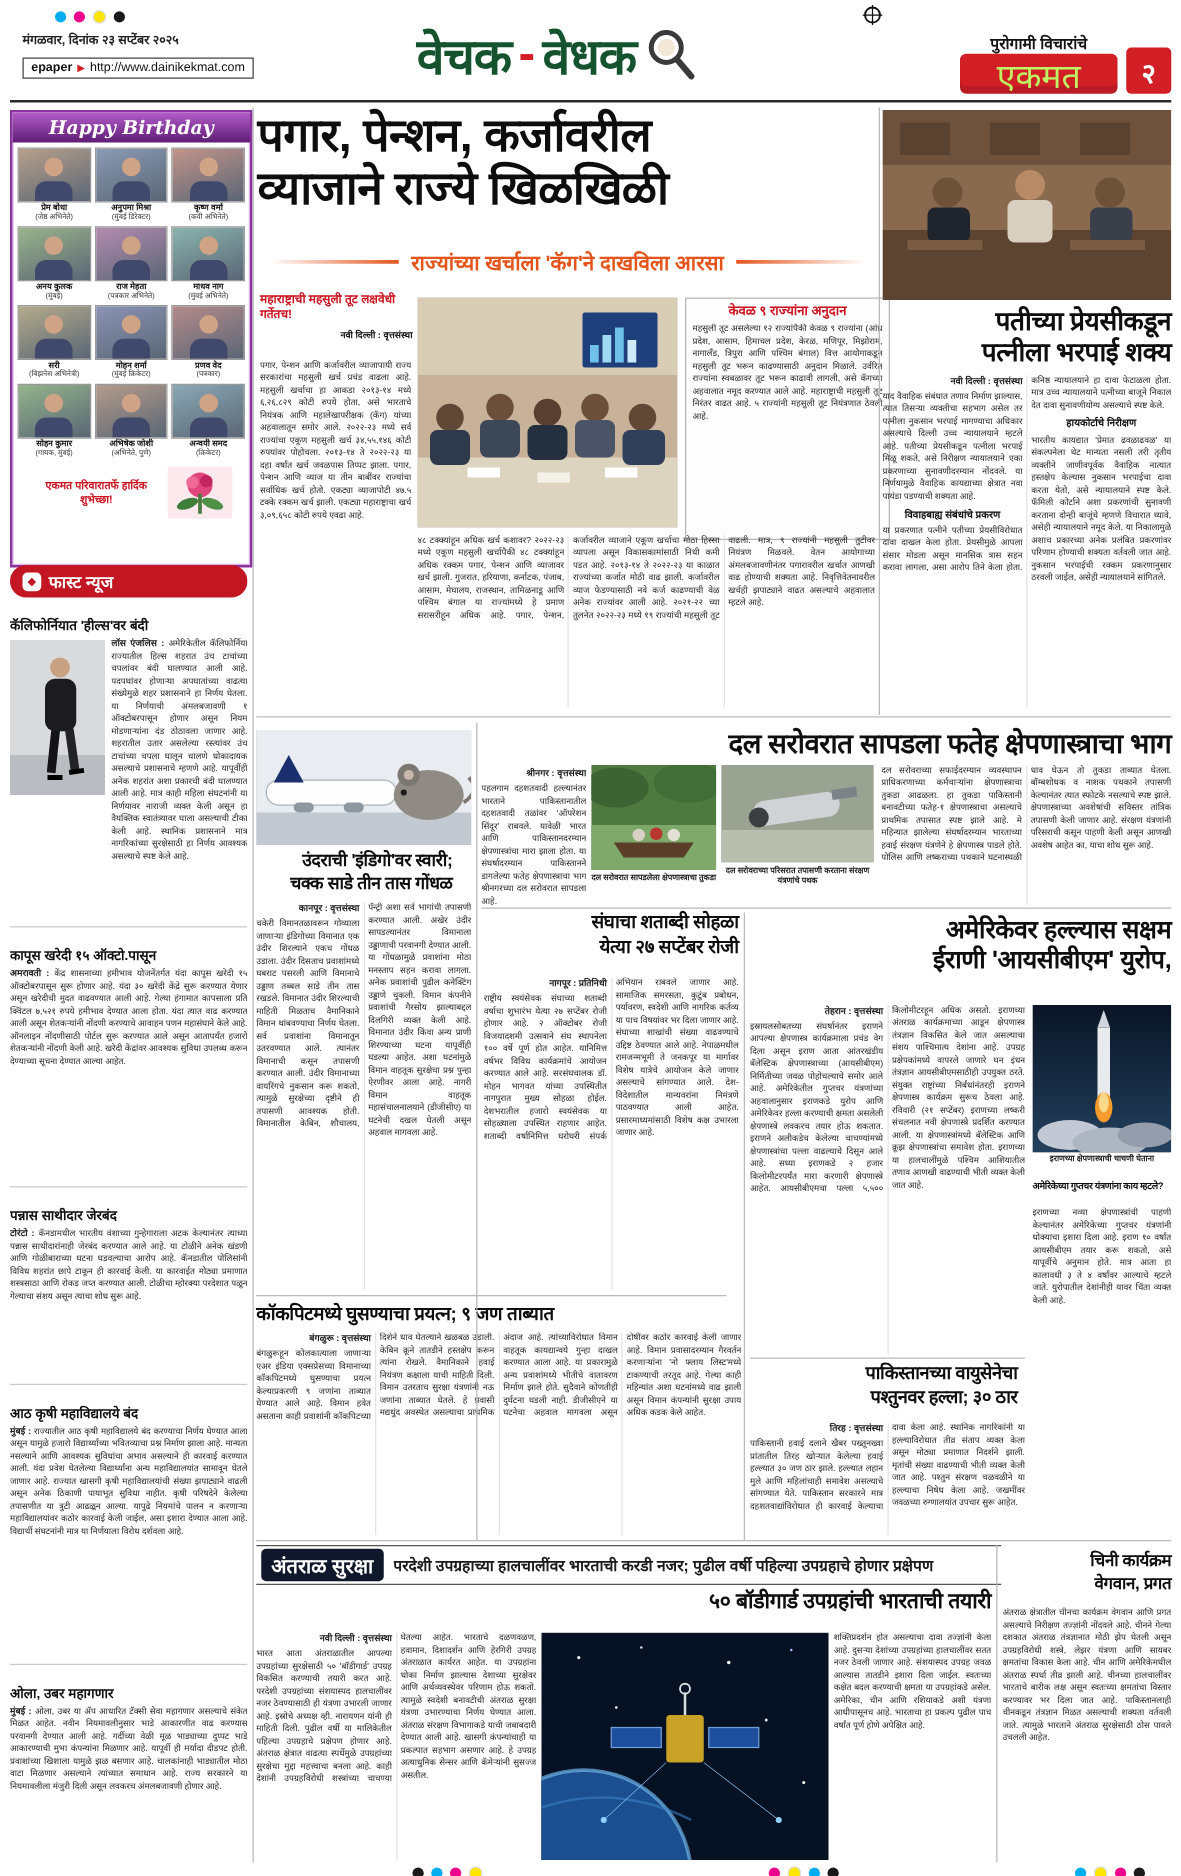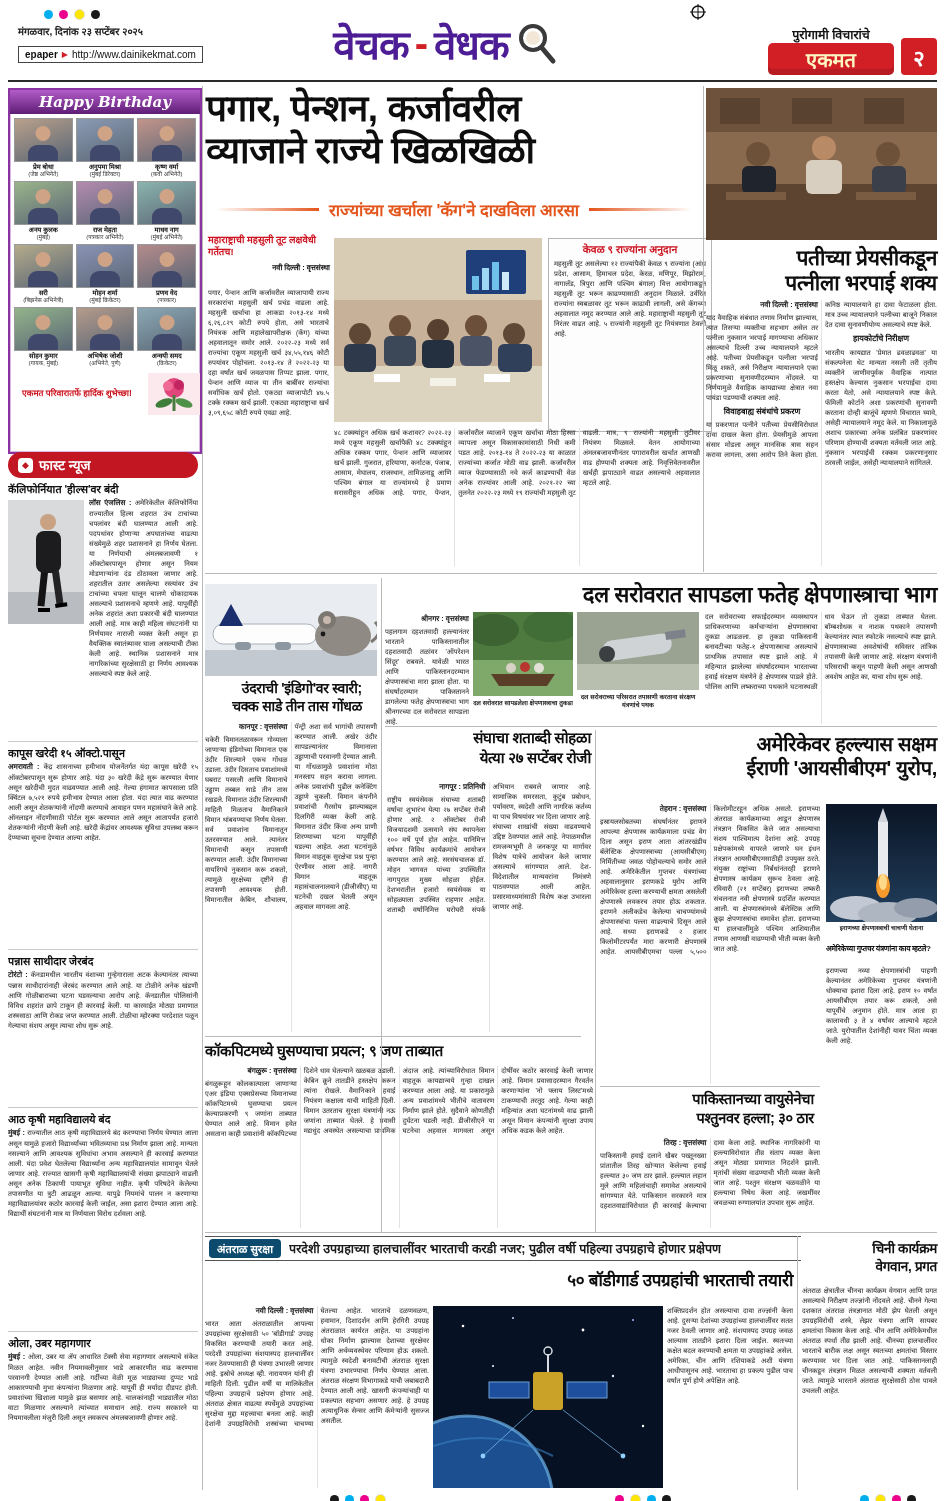--- a/index.html
+++ b/index.html
@@ -16,59 +16,59 @@
   .photo{position:absolute;overflow:hidden;background:#cfcfcf}
   .photo svg{display:block;width:100%;height:100%}
   .vline{position:absolute;width:1px;background:#b9b9b9}
   .hline{position:absolute;height:1px;background:#b9b9b9}
   .cap{font-size:6.4px;font-weight:700;line-height:1.3;color:#222;text-align:center}
   .rd{display:inline-block;width:9px;height:9px;border-radius:50%;margin-right:6px;vertical-align:middle}
   
   .dateline-top{font-size:10px;font-weight:700;color:#222}
   .epaper{display:inline-flex;align-items:center;gap:4px;border:1px solid #444;padding:2px 6px;font-size:10px}
   .center-title{display:flex;align-items:center;justify-content:center;gap:6px}
-  .center-title .w{font-size:40px;font-weight:800;color:#4c1d95;letter-spacing:-1px}
+  .center-title .w{font-size:40px;font-weight:800;color:#14532d;letter-spacing:-1px}
   .center-title .sep{font-size:40px;font-weight:800;color:#d21f26}
   .tagline{font-size:12.5px;font-weight:800;text-align:center;color:#141414}
   .logo-box{display:flex;align-items:center;justify-content:center;background:#d21f26;border-radius:5px;
-            color:#fef9c3;font-weight:700;font-size:20px;box-shadow:inset 0 -6px 0 rgba(0,0,0,.12)}
+            color:#bef264;font-weight:400;font-size:27px;box-shadow:inset 0 -6px 0 rgba(0,0,0,.12)}
   .pagenum{display:flex;align-items:center;justify-content:center;background:#d21f26;border-radius:4px;color:#fff;font-weight:800;font-size:22px}
   
   .bday{border:2px solid #8a34a2;box-shadow:inset 0 0 0 1px #d9b6e4;background:#fff}
   .bday-head{height:24px;background:linear-gradient(180deg,#b35cc9,#5e1d75);display:flex;align-items:center;justify-content:center;
              color:#fff;font-family:"DejaVu Serif","Liberation Serif",serif;font-style:italic;font-weight:700;font-size:15px}
   .bgrid{display:grid;grid-template-columns:repeat(3,1fr);gap:3px;padding:4px}
   .bcell{text-align:center}
   .portrait{position:relative;height:42px;border:1px solid #999;overflow:hidden;background:linear-gradient(160deg,var(--p,#9aa7b5),#5a6675)}
   .portrait::before{content:"";position:absolute;width:15px;height:15px;border-radius:50%;background:#cfa386;top:7px;left:50%;transform:translateX(-50%)}
   .portrait::after{content:"";position:absolute;width:30px;height:16px;border-radius:9px 9px 0 0;background:#40486b;bottom:0;left:50%;transform:translateX(-50%)}
   .bname{font-size:6.6px;font-weight:700;margin-top:1px;line-height:1.2}
   .brole{font-size:5.9px;color:#333;line-height:1.2}
-  .bday-foot{display:flex;align-items:center;gap:4px;padding:2px 0}
+  .bday-foot{display:flex;align-items:center;gap:4px;padding:2px 14px}
   .bgreet{color:#cc1320;font-weight:800;font-size:8.6px;line-height:1.3;text-align:center;flex:1}
   
   .fn-head{height:26px;background:#c21622;border-radius:13px;display:flex;align-items:center;gap:6px;padding:0 10px;
            color:#fff;font-weight:800;font-size:13.5px}
   .fn-ico{width:15px;height:15px;background:#fff;border-radius:4px;display:flex;align-items:center;justify-content:center;color:#c21622;font-size:9px}
   .fn-item{border-bottom:1px solid #c9c9c9;padding:5px 0 6px}
-  .fn-item h3{margin:0 0 2px;font-size:10.8px;font-weight:800;color:#101010;line-height:1.2}
+  .fn-item h3{margin:12px 0 2px;font-size:10.8px;font-weight:800;color:#101010;line-height:1.2}
   .fn-photo{float:left;width:76px;height:124px;margin:2px 5px 2px 0;overflow:hidden;background:#cfd3d8}
   .fn-photo svg{display:block;width:100%;height:100%}
   
   .lead-h{font-size:37px;line-height:1.14;font-weight:800;color:#0d0d0d;letter-spacing:-0.5px}
   .subhead-row{display:flex;align-items:center;gap:10px;color:#e4551c;font-weight:800;font-size:16.5px}
   .subhead-row::before{content:"";flex:1;height:3px;background:linear-gradient(90deg,rgba(228,85,28,0),#e4551c)}
   .subhead-row::after{content:"";flex:1;height:3px;background:linear-gradient(90deg,#e4551c,rgba(228,85,28,0))}
   .kicker{color:#cc1320;font-weight:800;font-size:9.6px;line-height:1.3}
   .sidebox{border:1px solid #b5b5b5;padding:4px 5px;background:#fdfdfd}
   .sidebox .t{color:#cc1320;font-weight:800;font-size:10.5px;text-align:center;line-height:1.25;margin-bottom:3px}
   .inhd{display:block;font-weight:800;font-size:8px;text-align:center;margin:3px 0;color:#101010}
   
   .banner{display:flex;align-items:center;gap:8px;border-top:1.5px solid #555;border-bottom:1.5px solid #555;padding:2px 4px}
-  .banner .lbl{background:#0c4a6e;color:#fff;font-weight:800;font-size:11px;padding:2px 8px;border-radius:4px;white-space:nowrap}
+  .banner .lbl{background:#0f172a;color:#fff;font-weight:800;font-size:16px;padding:2px 8px;border-radius:4px;white-space:nowrap}
   .banner .txt{font-weight:800;font-size:12.5px;color:#1b1b1b;white-space:nowrap;overflow:hidden}
   a{color:inherit;text-decoration:none}
 </style>
 </head>
 <body>
 
 <div class="page">
 
   <div class="abs" style="left:44px;top:5px">
     <span class="rd" style="background:#00aeef"></span><span class="rd" style="background:#ec008c"></span><span class="rd" style="background:#ffe600;border:1px solid #ddd"></span><span class="rd" style="background:#1a1a1a"></span>

